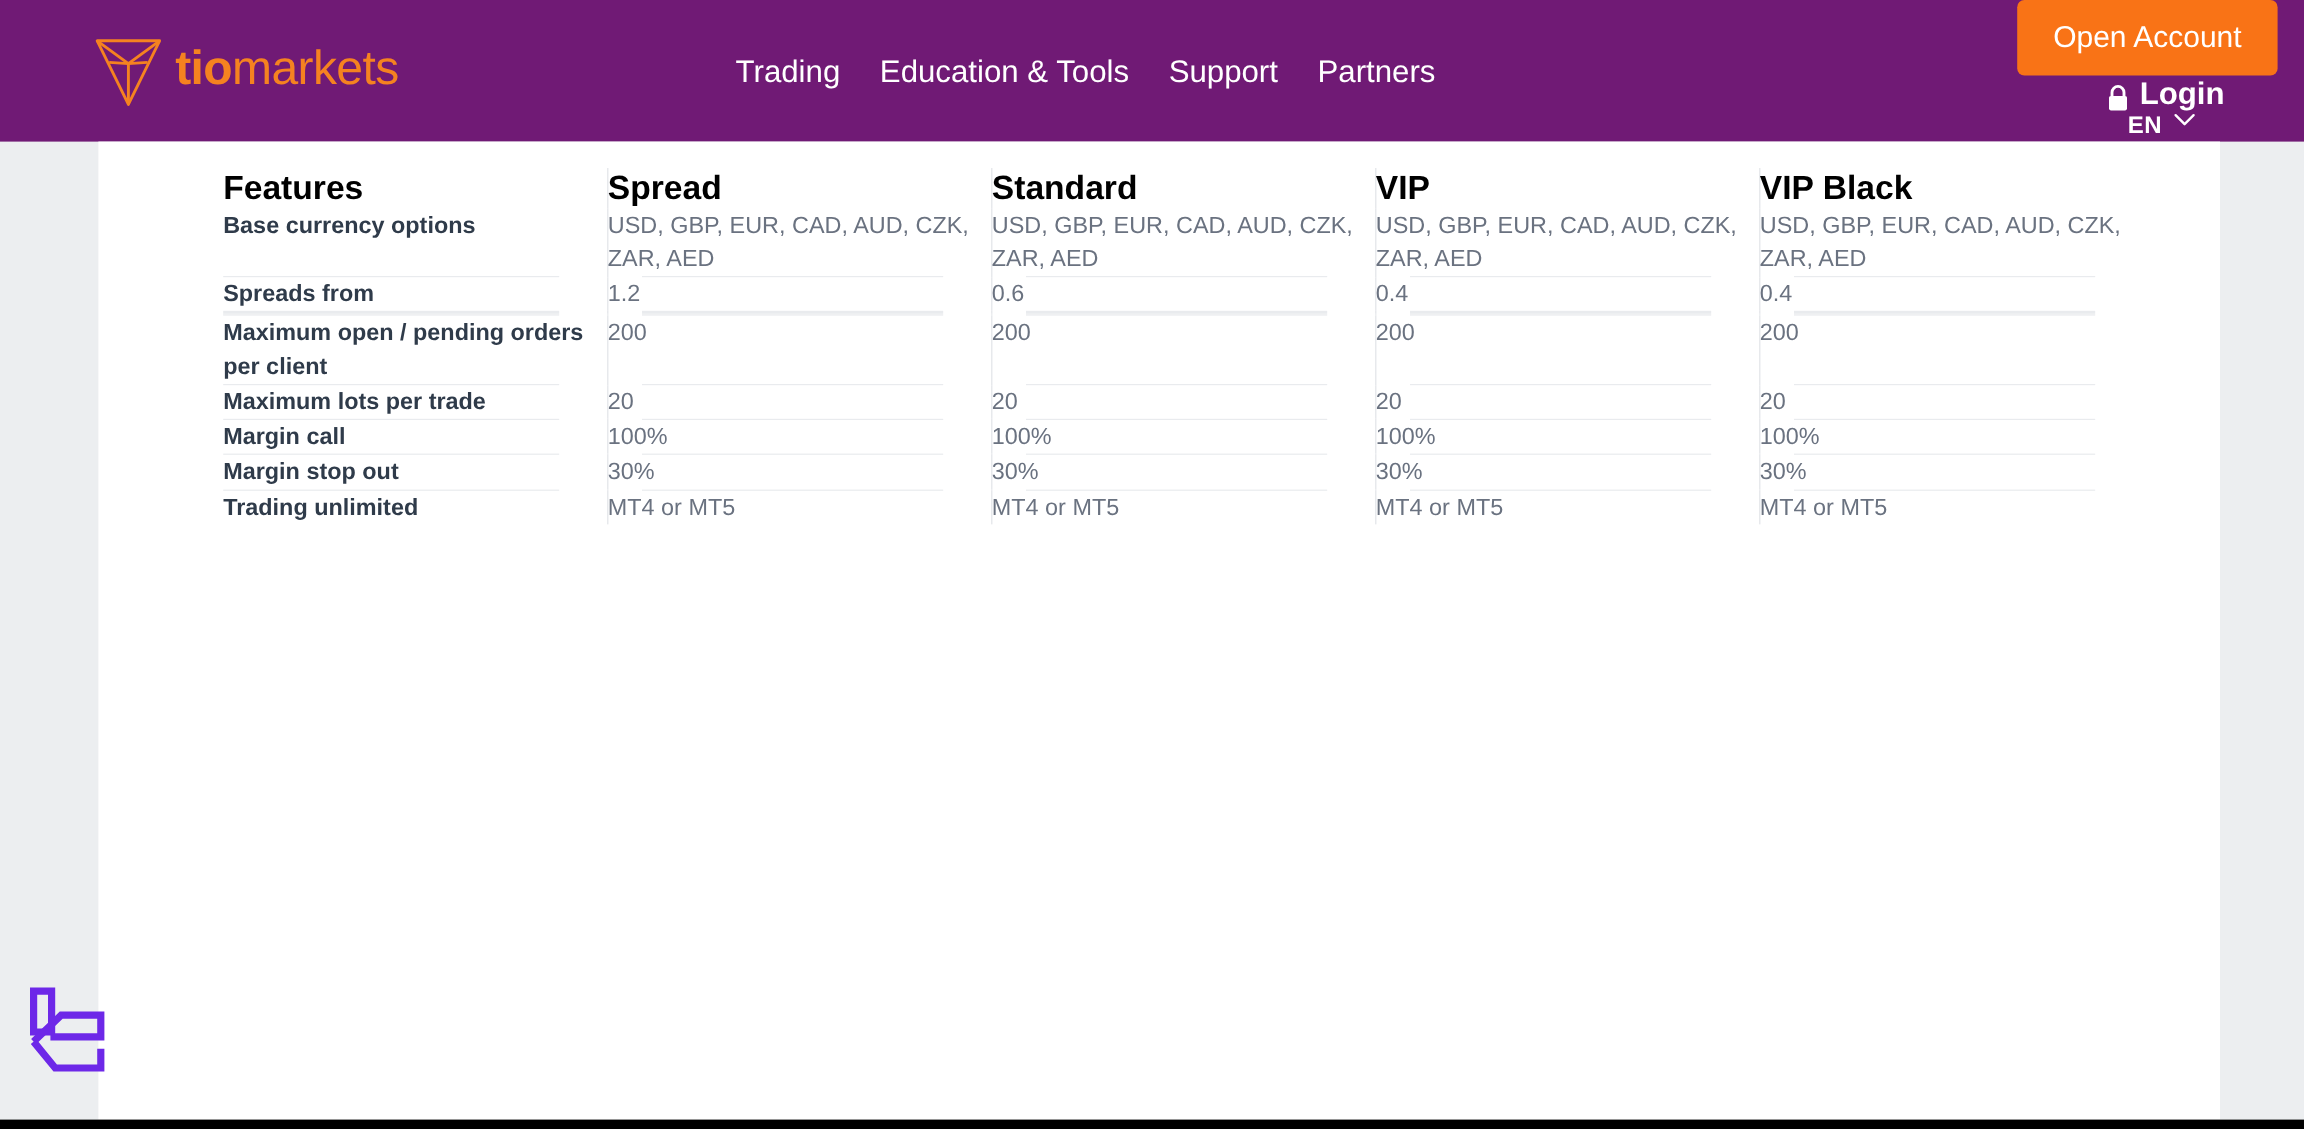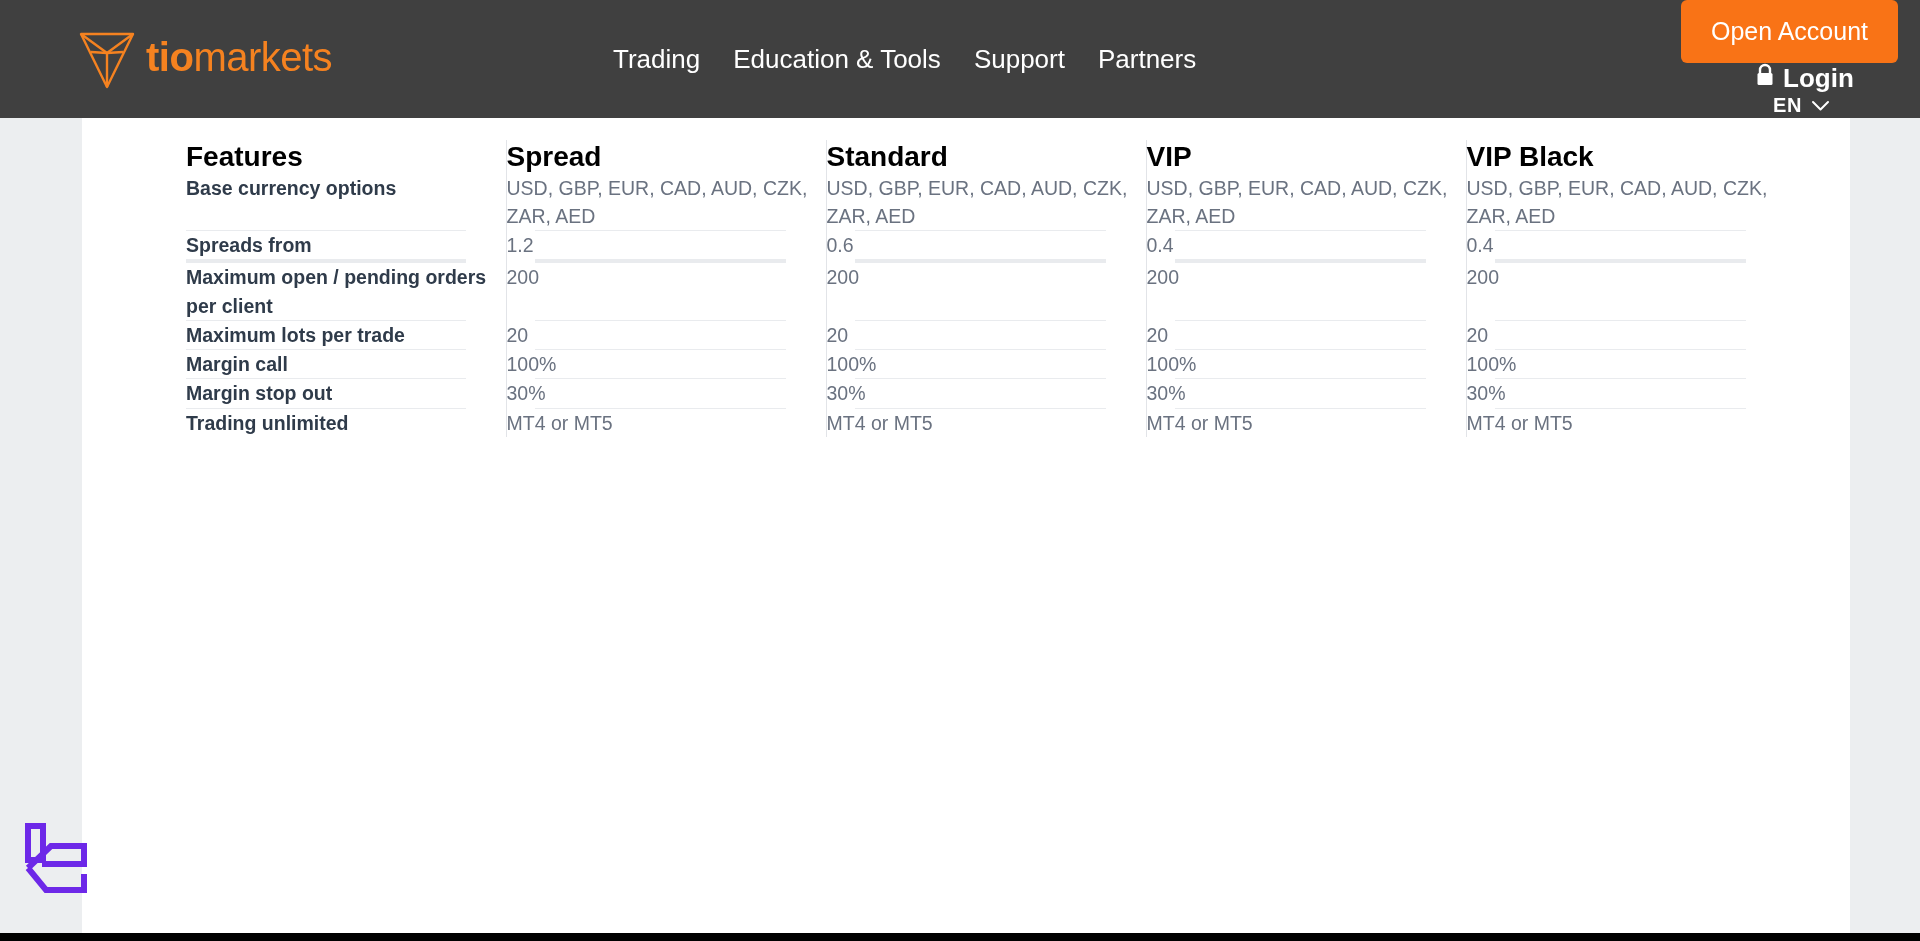--- a/index.html
+++ b/index.html
@@ -12,21 +12,21 @@
   #page {
     position:relative;
     width:1920px; height:941px;
     background:#eceef0;
   }
 
   
   #header {
     position:absolute; left:0; top:0;
     width:1920px; height:118px;
-    background:#404040;
+    background:#701a75;
     display:flex; align-items:center;
   }
   #logo-block {
     display:flex; align-items:center;
     margin-left:78px;
     gap:10px;
   }
   #logo-mark { width:58px; height:62px; display:block; }
   #logo-word {
     font-size:40px; letter-spacing:-0.5px;
@@ -51,27 +51,27 @@
   }
   #open-account-btn {
     background:#F97316; color:#ffffff;
     font-size:25px; font-weight:400;
     border:none; border-radius:6px;
     padding:17px 30px;
     white-space:nowrap; cursor:pointer;
     font-family:"Liberation Sans", sans-serif;
   }
   #login-block {
-    display:flex; align-items:flex-start; gap:8px;
+    display:flex; align-items:flex-end; gap:8px;
     margin-left:30px; cursor:pointer;
   }
   #lock-icon { width:20px; height:24px; display:block; }
   #login-label { color:#ffffff; font-size:26px; font-weight:700; white-space:nowrap; }
   #lang-block {
-    display:flex; align-items:center; gap:9px;
+    display:flex; gap:9px;
     margin-left:24px; cursor:pointer;
   }
   #lang-label { color:#ffffff; font-size:20px; font-weight:700; letter-spacing:0.5px; }
   #chev-icon { width:19px; height:12px; display:block; }
 
   
   #content-card {
     position:absolute;
     left:82px; top:118px;
     width:1768px; height:815px;

